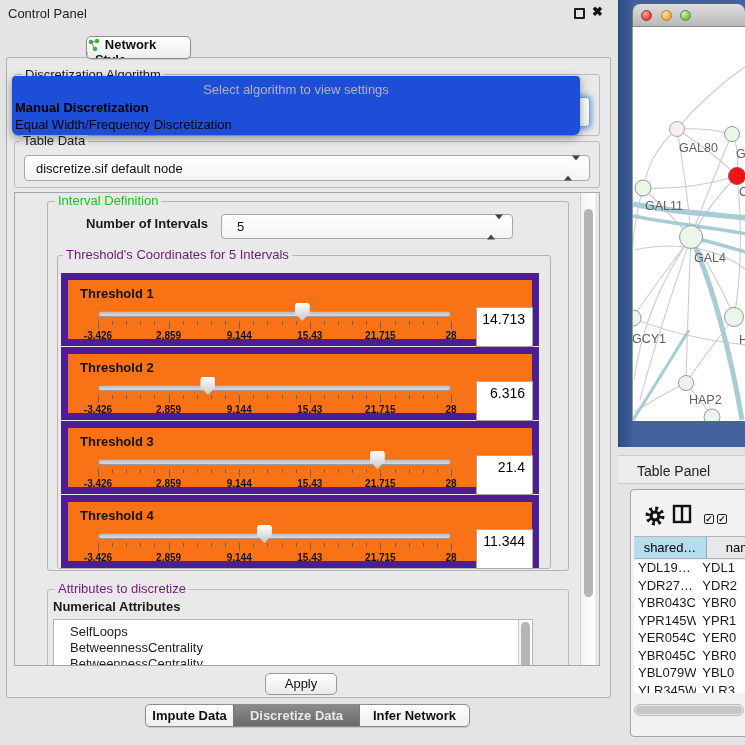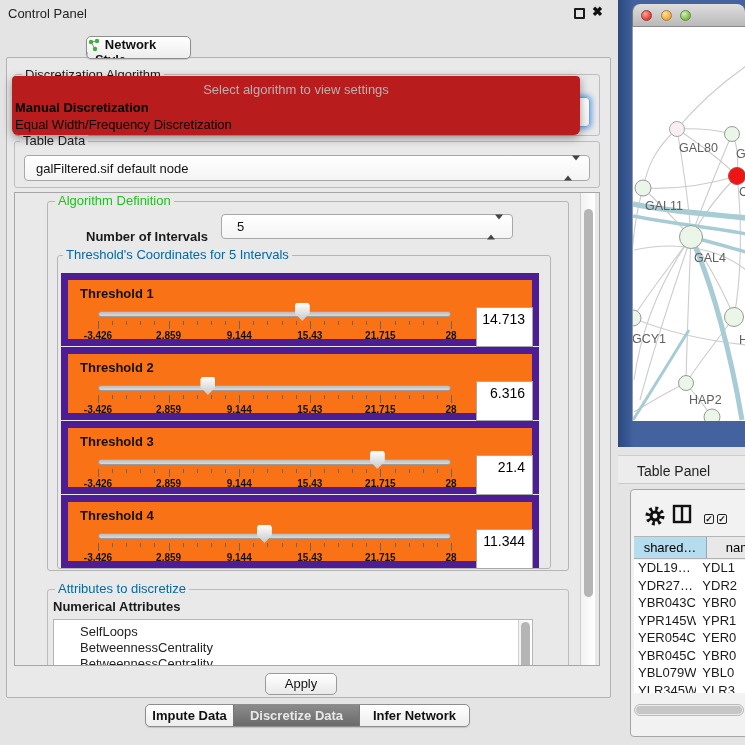--- a/index.html
+++ b/index.html
@@ -33,52 +33,52 @@
   .combo { position:absolute; background:linear-gradient(#ffffff,#f4f4f4); border:1px solid #a8a8a8;
            border-radius:4px; display:flex; align-items:center; font-size:13px; color:#111; }
   .combo .c-text { padding-left:11px; }
   .combo .arrows { position:absolute; right:9px; top:50%; transform:translateY(-50%); }
   .tri-up { width:0; height:0; border-left:4px solid transparent; border-right:4px solid transparent;
             border-bottom:5px solid #444; margin-bottom:2px; }
   .tri-dn { width:0; height:0; border-left:4px solid transparent; border-right:4px solid transparent;
             border-top:5px solid #444; }
   #algo-combo { box-shadow:0 0 5px 2px rgba(92,156,229,.85); border-color:#78a4d6; z-index:1; }
 
-  #algo-popup { left:12px; top:76px; width:568px; height:59px; background:#b91c1c; border-radius:4px 4px 6px 6px;
+  #algo-popup { left:12px; top:76px; width:568px; height:59px; background:#1d4ed8; border-radius:4px 4px 6px 6px;
                 box-shadow:0 3px 10px rgba(0,0,0,.4); z-index:10; }
   .popup-item { position:absolute; left:3px; right:3px; font-size:13px; line-height:16px; }
   #popup-placeholder { text-align:center; color:#b3b3b3; top:6px; }
   #popup-opt-0 { top:24px; font-weight:bold; color:#000; }
   #popup-opt-1 { top:41px; color:#000; }
 
   #scroll-area { left:14px; top:192px; width:586px; height:474px; background:#e9e9e9;
                  border:1px solid #a6a6a6; overflow:hidden; }
 
   .green-label { color:#1dc11d; }
-  .blue-label  { color:#0369a1; }
+  .blue-label  { color:#701a75; }
 
   .th-panel { position:absolute; width:478px; height:73px; background:#f97316; border:7px solid #4c1d95; }
   .th-label { position:absolute; left:12px; top:6px; font-size:13px; font-weight:bold; color:#111; }
   .sl-track { position:absolute; left:30px; top:31px; width:353px; height:6px;
               background:linear-gradient(#bdbdbd,#dadada); border:1px solid #9b9b9b; border-radius:3px; }
   .sl-thumb { position:absolute; top:23px; width:15px; height:18px;
               background:linear-gradient(#ffffff,#c7c7c7);
               clip-path:polygon(10% 0,90% 0,100% 12%,100% 55%,50% 100%,0 55%,0 12%);
               filter:drop-shadow(0 0 1px #777); }
   .ticks { position:absolute; left:30px; top:41px; width:353px; height:9px; }
   .tick { position:absolute; top:0; width:1px; background:#666; }
   .tick-labels { position:absolute; left:30px; top:50px; width:353px; height:12px; }
   .tick-label { position:absolute; width:60px; text-align:center; font-size:10px; font-weight:bold; color:#111; }
   .val-box { position:absolute; left:408px; top:27px; width:57px; height:40px; background:#fff;
              border:1px solid #a8a8a8; font-size:14px; color:#000; text-align:right;
              line-height:23px; padding-right:7px; }
 
   #attr-list { position:absolute; left:38px; top:426px; width:480px; height:70px; background:#fff;
                border:1px solid #b5b5b5; font-size:13px; color:#222; }
-  .attr-item { padding-left:26px; line-height:16px; }
+  .attr-item { padding-left:16px; line-height:16px; }
   .v-scrollbar { position:absolute; background:linear-gradient(90deg,#f2f2f2,#ffffff);
                  border-left:1px solid #cfcfcf; }
   .sb-thumb { position:absolute; background:#b5b5b5; border-radius:5px; }
 
   #apply-btn { left:265px; top:673px; width:72px; height:22px; background:linear-gradient(#ffffff,#e9e9e9);
                border:1px solid #9a9a9a; border-radius:5px; font-size:13px; text-align:center;
                line-height:20px; color:#111; }
 
   
   #desktop { left:618px; top:0; width:127px; height:447px;
@@ -159,29 +159,29 @@
 
     <div class="abs" id="algo-popup">
       <div class="popup-item" id="popup-placeholder">Select algorithm to view settings</div>
       <div class="popup-item" id="popup-opt-0">Manual Discretization</div>
       <div class="popup-item" id="popup-opt-1">Equal Width/Frequency Discretization</div>
     </div>
 
     <div class="abs group" style="left:14px; top:141px; width:586px; height:47px;"></div>
     <div class="abs group-label" style="left:20px; top:134px;">Table Data</div>
     <div class="combo" style="left:24px; top:155px; width:566px; height:26px;">
-      <span class="c-text">galFiltered.sif default node</span>
+      <span class="c-text">discretize.sif default node</span>
       <span class="arrows"><span class="tri-up"></span><span class="tri-dn"></span></span>
     </div>
 
     <div class="abs" id="scroll-area">
       <div class="abs group" style="left:32px; top:8px; width:522px; height:370px; border-color:#b5b5b5;"></div>
-      <div class="abs group-label green-label" style="left:40px; top:1px;">Algorithm Definition</div>
-
-      <div class="abs txt13 bold" style="left:71px; top:36px;">Number of Intervals</div>
+      <div class="abs group-label green-label" style="left:40px; top:1px;">Interval Definition</div>
+
+      <div class="abs txt13 bold" style="left:71px; top:23px;">Number of Intervals</div>
       <div class="combo" style="left:206px; top:21px; width:292px; height:25px;">
         <span class="c-text" style="padding-left:15px;">5</span>
         <span class="arrows"><span class="tri-up"></span><span class="tri-dn"></span></span>
       </div>
 
       <div class="abs group" style="left:42px; top:62px; width:494px; height:314px; border-color:#b5b5b5;"></div>
       <div class="abs group-label blue-label" style="left:48px; top:55px;">Threshold's Coordinates for 5 Intervals</div>
       <div id="th-container">
           <div class="th-panel" style="left: 46px; top: 80px;">
     <div class="th-label">Threshold 1</div>

